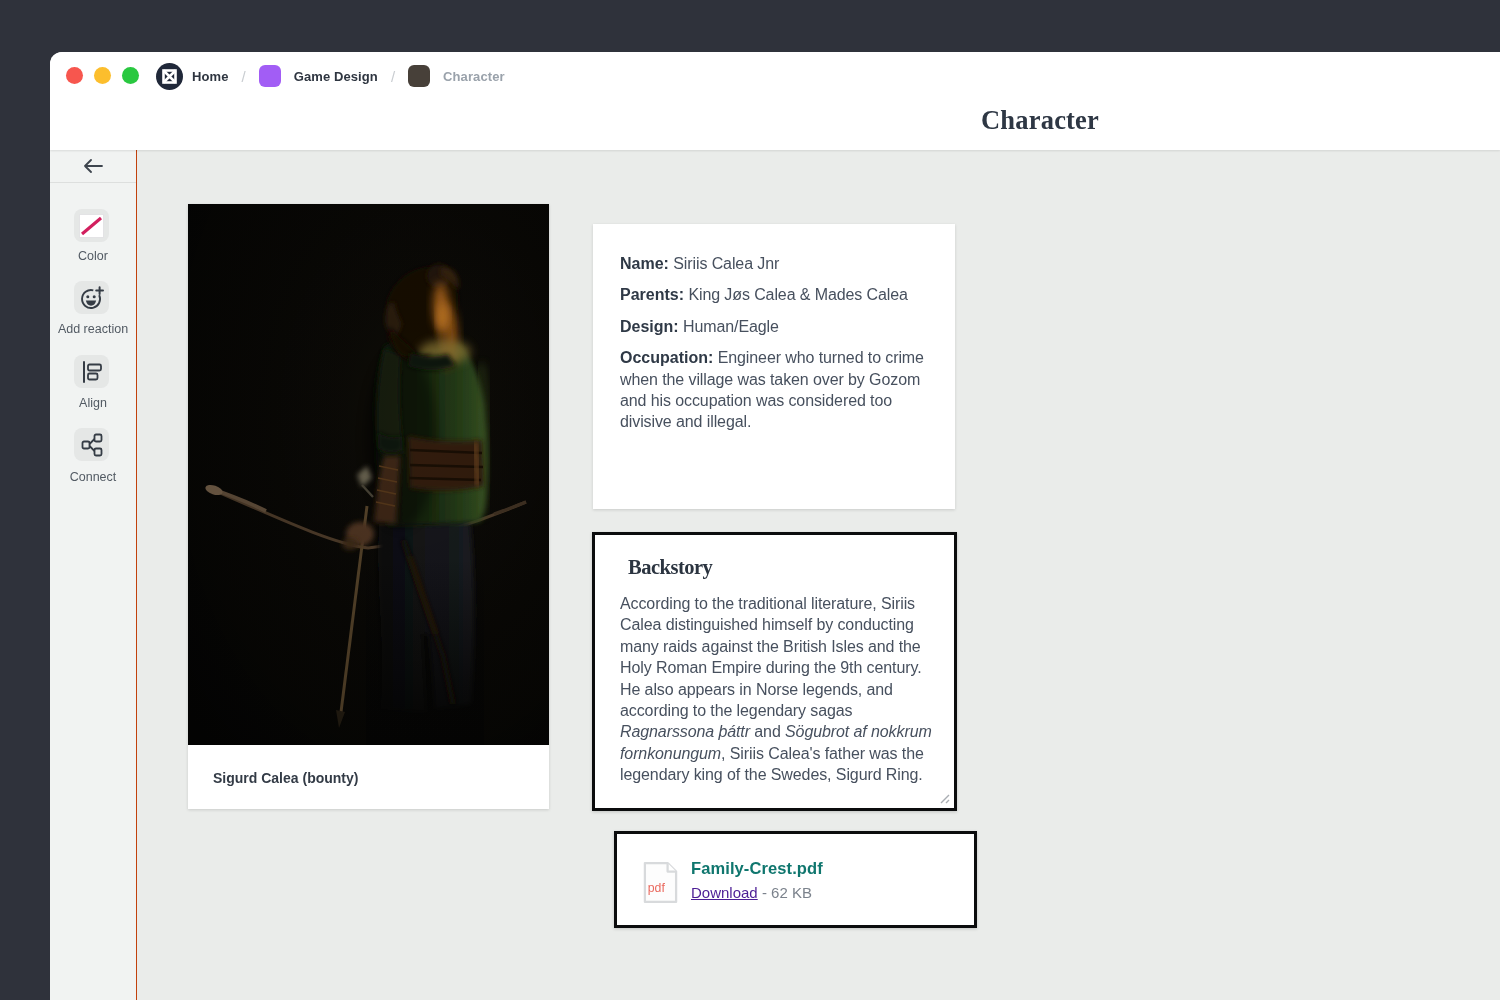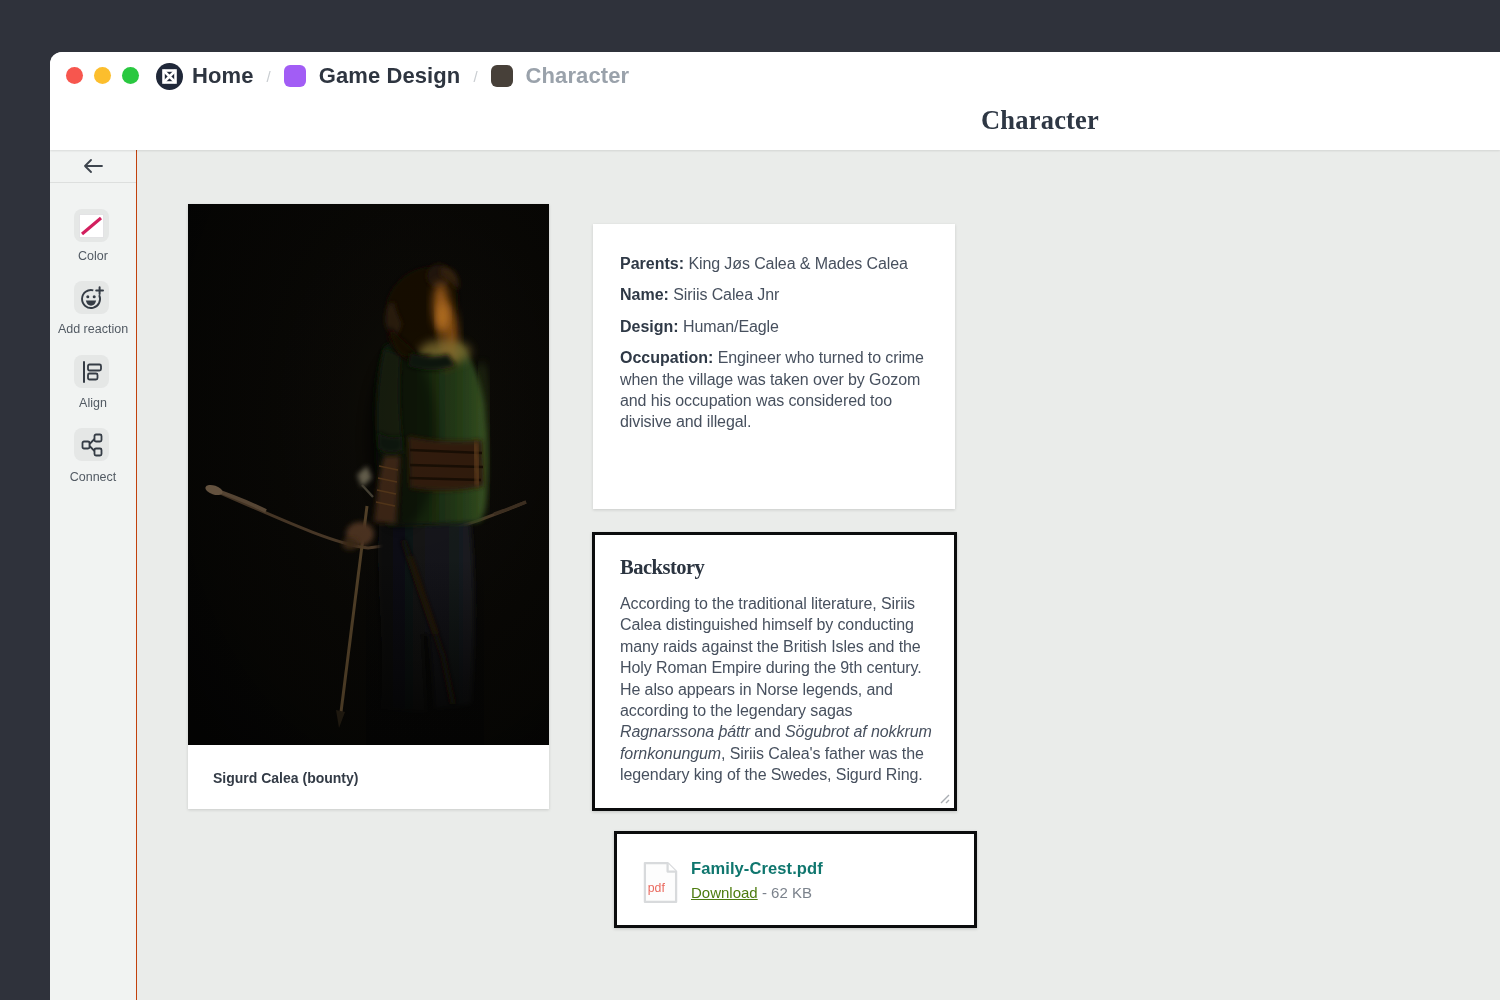--- a/index.html
+++ b/index.html
@@ -5,21 +5,21 @@
   * { margin:0; padding:0; box-sizing:border-box; }
   html,body { width:1500px; height:1000px; overflow:hidden; }
   body { background:#2f323b; font-family:"Liberation Sans", sans-serif; position:relative; }
   .window { position:absolute; left:50px; top:52px; right:0; bottom:0;
             background:#eaecea; border-top-left-radius:12px; overflow:hidden; }
   .header { position:absolute; left:0; top:0; right:0; height:98px; background:#fff;
             box-shadow:0 1px 2px rgba(0,0,0,0.10); z-index:5; }
   .lights { position:absolute; left:16px; top:15px; }
   .light { display:inline-block; width:17px; height:17px; border-radius:50%; margin-right:11px; }
   .crumbs { position:absolute; left:106px; top:10px; height:28px; display:flex; align-items:center; }
-  .crumb-txt { font-size:22px; font-weight:bold; color:#2e3540; letter-spacing:0.1px; }
+  .crumb-txt { font-size:13px; font-weight:bold; color:#2e3540; letter-spacing:0.1px; }
   .crumb-gray { color:#9aa2ab; }
   .slash { color:#c9cdd1; font-size:15px; margin:0 13px; font-weight:400; }
   .sq { width:22px; height:22px; border-radius:6px; margin-right:13px; }
   .title { position:absolute; left:931px; top:53px; font-family:"Liberation Serif", serif;
            font-weight:bold; font-size:26.5px; color:#2e3744; letter-spacing:0.2px; z-index:6;}
   .sidebar { position:absolute; left:0; top:98px; bottom:0; width:87px; background:#f1f3f2;
              border-right:1px solid #c2410c; z-index:4; }
   .sb-top { position:absolute; left:0; top:0; width:100%; height:33px; background:#f1f3f2;
             border-bottom:1px solid #dddfde; }
   .toolbtn { position:absolute; left:24px; width:35px; height:33px; background:#e5e7e6;
@@ -28,21 +28,21 @@
              color:#525a63; }
   .canvas { position:absolute; left:88px; top:98px; right:0; bottom:0; background:#eaecea; }
   .card { position:absolute; background:#fff; box-shadow:0 1px 3px rgba(0,0,0,0.14); }
   .sel { border:3px solid #0b0c0d; box-shadow:0 1px 3px rgba(0,0,0,0.18); }
   .body-txt { font-size:16px; color:#47505e; line-height:21.4px; letter-spacing:-0.1px;}
   .body-txt b { color:#2f3946; letter-spacing:0; }
   .details { left:543px; top:172px; width:362px; height:285px; padding:29px 15px 0 27px; }
   .details p { margin-bottom:10px; }
   .backstory { left:542px; top:480px; width:365px; height:279px; padding:21px 21px 0 25px; }
   .backstory h3 { font-family:"Liberation Serif", serif; font-size:20.5px; color:#2b3440;
-                  margin-bottom:14px; letter-spacing:-0.5px; }
+                  margin-bottom:14px; letter-spacing:-0.5px;margin-left:8px; }
   .pdfcard { left:564px; top:779px; width:363px; height:97px; }
   .photo { left:138px; top:152px; width:361px; height:605px; }
   .caption { position:absolute; left:25px; top:566px; font-size:14px; font-weight:bold; color:#333b46; }
   .grip { position:absolute; right:4px; bottom:4px; width:11px; height:11px; }
 </style>
 </head>
 <body>
 <div class="window">
   <div class="canvas"></div>
 
@@ -129,43 +129,43 @@
       <ellipse cx="162" cy="340" rx="8" ry="6" fill="#3c2918" filter="url(#soft)"></ellipse>
 
       <path d="M169 271 L 179 262 L 184 274 L 174 283 Z" fill="#67624f" filter="url(#soft)"></path>
       <path d="M174 281 L 185 293" stroke="#474235" stroke-width="2.4"></path>
       <rect width="361" height="541" fill="url(#vig)"></rect>
     </svg>
     <div class="caption">Sigurd Calea (bounty)</div>
   </div>
 
   <div class="card details body-txt">
+    <p><b>Name:</b> Siriis Calea Jnr</p>
     <p><b>Parents:</b> King Jøs Calea &amp; Mades Calea</p>
-    <p><b>Name:</b> Siriis Calea Jnr</p>
     <p><b>Design:</b> Human/Eagle</p>
     <p><b>Occupation:</b> Engineer who turned to crime when the village was taken over by Gozom and his occupation was considered too divisive and illegal.</p>
   </div>
 
   <div class="card sel backstory">
     <h3>Backstory</h3>
     <div class="body-txt">According to the traditional literature, Siriis Calea distinguished himself by conducting many raids against the British Isles and the Holy Roman Empire during the 9th century. He also appears in Norse legends, and according to the legendary sagas <i>Ragnarssona þáttr</i> and <i>Sögubrot af nokkrum fornkonungum</i>, Siriis Calea's father was the legendary king of the Swedes, Sigurd Ring.</div>
     <svg class="grip" width="11" height="11" viewBox="0 0 11 11">
       <path d="M10 2 L2 10 M10 7 L7 10" stroke="#a9adb2" stroke-width="1.4" fill="none"></path>
     </svg>
   </div>
 
   <div class="card sel pdfcard">
     <svg style="position:absolute;left:26px;top:27px" width="35" height="43" viewBox="0 0 37 45">
       <path d="M2 2 L26 2 L35 11 L35 43 L2 43 Z" fill="#fdfdfd" stroke="#d8dadc" stroke-width="2.4" stroke-linejoin="round"></path>
       <path d="M26 2 L26 11 L35 11" fill="#fff" stroke="#d8dadc" stroke-width="2.4" stroke-linejoin="round"></path>
       <text x="5" y="33" font-size="13" fill="#ea6a5f" font-family="Liberation Sans, sans-serif">pdf</text>
     </svg>
     <div style="position:absolute;left:74px;top:25px;font-size:16.5px;font-weight:bold;color:#0f766e;letter-spacing:0.1px;">Family-Crest.pdf</div>
     <div style="position:absolute;left:74px;top:50px;font-size:15px;color:#7b828c;">
-      <span style="text-decoration:underline;color:#4d7c0f;">Download</span> - 62 KB</div>
+      <span style="text-decoration:underline;color:#4c1d95;">Download</span> - 62 KB</div>
   </div>
 
   <div class="sidebar">
     <div class="sb-top">
       <svg width="20" height="14" viewBox="0 0 20 14" style="position:absolute;left:33px;top:9px">
         <path d="M8 1 L2 7 L8 13 M2 7 L19 7" stroke="#3e454e" stroke-width="1.8" fill="none" stroke-linecap="round" stroke-linejoin="round"></path>
       </svg>
     </div>
 
     <div class="toolbtn" style="top:59px">

